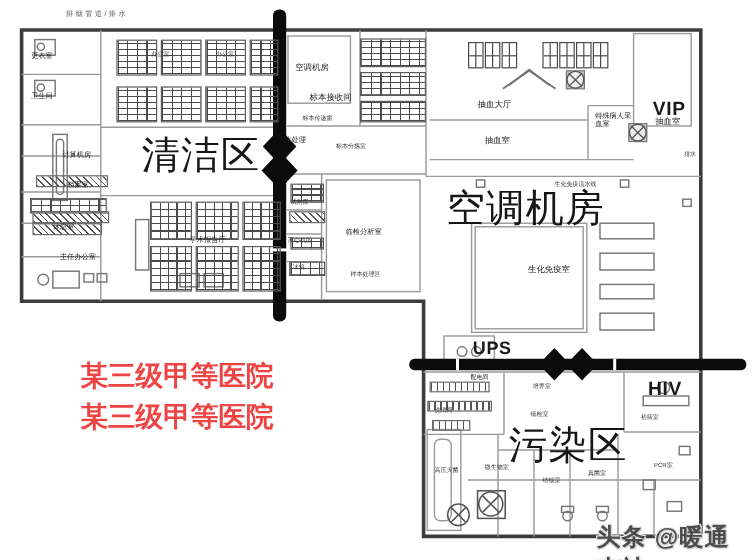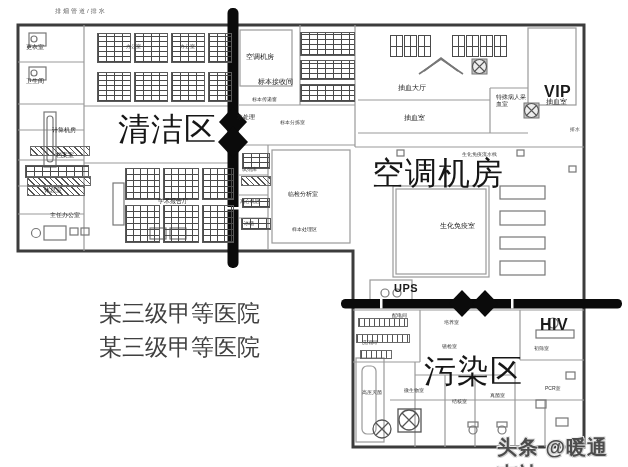--- a/index.html
+++ b/index.html
@@ -2,38 +2,38 @@
 <html><head>
 <meta charset="utf-8">
 <style>
   html,body{margin:0;padding:0;background:#fff;}
   #stage{position:relative;width:628px;height:467px;background:#ffffff;overflow:hidden;
          font-family:"Liberation Sans",sans-serif;}
   #wallsvg{position:absolute;left:0;top:0;}
   .lbl{position:absolute;font-size:6px;color:#1a1a1a;line-height:1.15;white-space:nowrap;}
   .t5{font-size:5px;color:#333;}
   .t7{font-size:7px;}
-  .t11{font-size:11px;font-weight:700;letter-spacing:.5px;}
+  .t11{font-size:15px;font-weight:700;letter-spacing:.5px;}
   .t14{font-size:16px;font-weight:700;letter-spacing:.5px;}
   .wrap{white-space:normal;}
   .zone{position:absolute;font-size:32px;font-weight:400;color:#161616;letter-spacing:1px;white-space:nowrap;}
   .furn{position:absolute;}
   .bench{background:repeating-linear-gradient(90deg,#4a4a4a 0 1px,rgba(0,0,0,0) 1px 8px),
                    repeating-linear-gradient(0deg,#4a4a4a 0 1px,rgba(0,0,0,0) 1px 5px);
          border:1px solid #5a5a5a;}
   .seats{background:repeating-linear-gradient(90deg,#4a4a4a 0 1px,rgba(0,0,0,0) 1px 7px),
                     repeating-linear-gradient(0deg,#4a4a4a 0 1px,rgba(0,0,0,0) 1px 6px);
          border:1px solid #5a5a5a;}
   .hatch{background:repeating-linear-gradient(45deg,#555 0 1px,rgba(0,0,0,0) 1px 4px);border:1px solid #6a6a6a;}
   .dotrow{background:repeating-linear-gradient(90deg,#555 0 1px,rgba(0,0,0,0) 1px 5px);border:1px solid #6a6a6a;}
   .chair{width:11px;height:20px;border:1px solid #4a4a4a;
          background:linear-gradient(#4a4a4a,#4a4a4a) 0 50%/100% 1px no-repeat,
                     linear-gradient(#4a4a4a,#4a4a4a) 50% 0/1px 100% no-repeat;}
-  .title{position:absolute;left:35px;top:296px;width:225px;text-align:right;
-         font-size:23px;font-weight:400;line-height:34px;color:#404040;}
+  .title{position:absolute;left:35px;top:296px;width:225px;text-align:center;
+         font-size:23px;font-weight:700;line-height:34px;color:#ef4444;}
   .watermark{position:absolute;left:497px;top:434px;font-size:20px;font-weight:700;color:#4c4c4c;
              letter-spacing:1px;
              text-shadow:1px 1px 0 #cfcfcf,-1px -1px 0 #f2f2f2,1px -1px 0 #dddddd,-1px 1px 0 #dddddd;}
   .topnote{position:absolute;left:55px;top:7px;font-size:6px;color:#555;letter-spacing:2px;}
 </style>
 </head>
 <body>
 
 <div id="stage">
 

